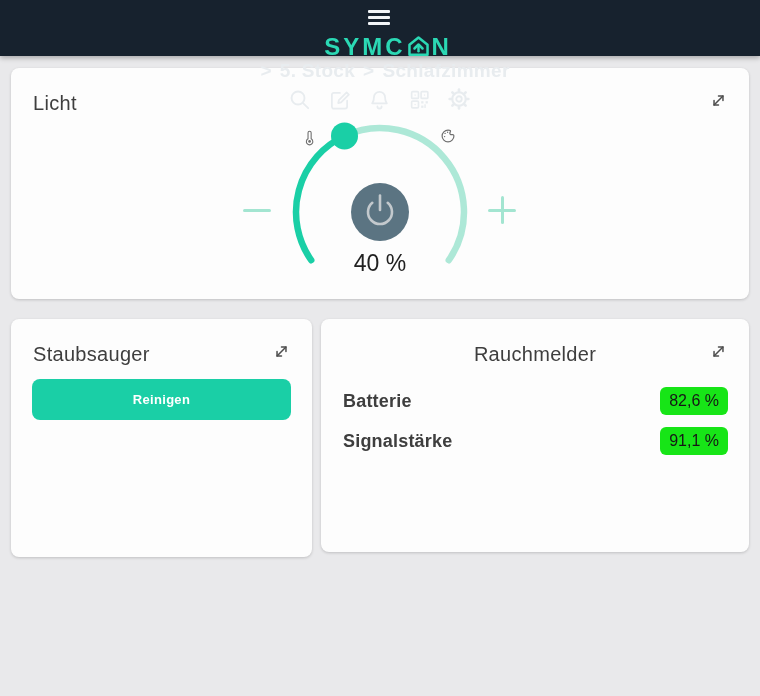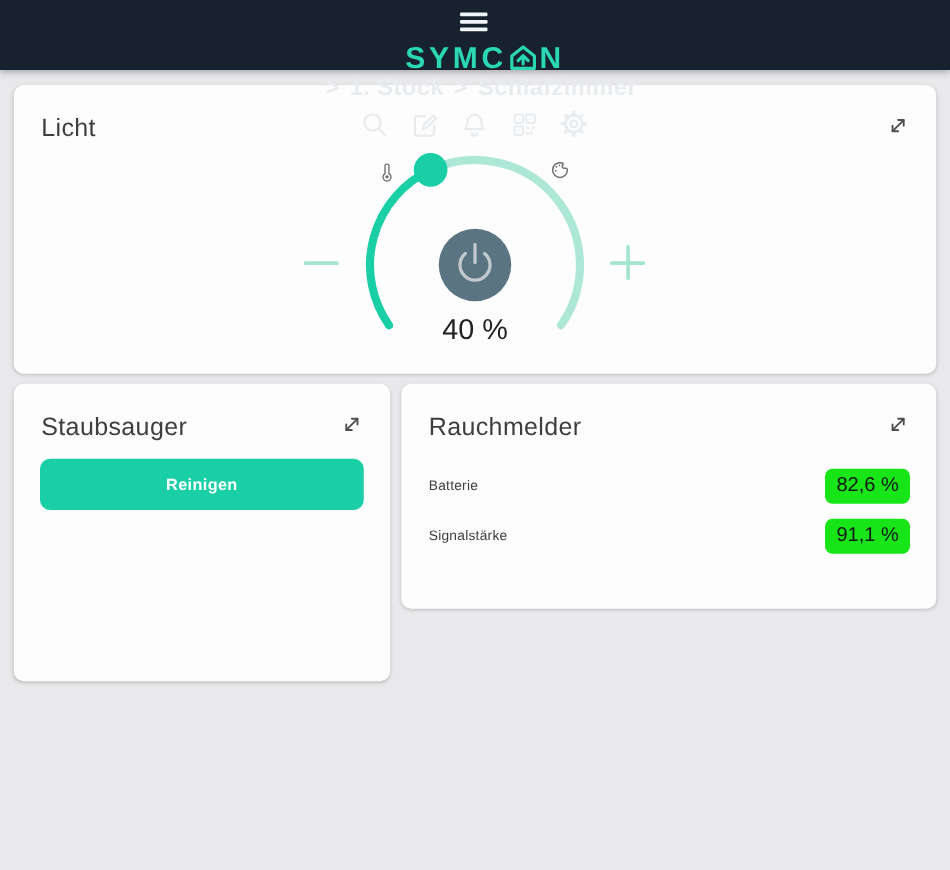--- a/index.html
+++ b/index.html
@@ -32,23 +32,23 @@
   
   .main{padding:12px 11px 0;}
   .card{background:var(--card-bg);border-radius:8px;box-shadow:0 1px 3px rgba(0,0,0,.18);
         position:relative;}
   .card-title{font-size:20px;font-weight:500;letter-spacing:.3px;color:var(--text-primary);
               padding:20px 22px 0;line-height:30px;}
   .expand-btn{position:absolute;top:21px;right:20px;background:none;border:none;cursor:pointer;
               width:22px;height:22px;display:flex;align-items:center;justify-content:center;color:#4d4d4d;}
 
   .card-licht{height:231px;margin-bottom:8px;}
-  .card-row{display:flex;gap:9px;margin-top:8px;}
+  .card-row{display:flex;gap:9px;margin-top:20px;}
   .card-staubsauger{width:301px;height:238px;display:flex;flex-direction:column;}
-  .card-rauchmelder{flex:1;height:180px;}
+  .card-rauchmelder{flex:1;height:233px;text-align:center;}
 
   
   .dial-wrap{position:relative;width:200px;height:155px;margin:2px auto 0;}
   .dial-svg{display:block;}
   .dial-mini-icon{position:absolute;color:#6f6f6f;}
   .mini-temp{left:24px;top:10px;}
   .mini-palette{left:160px;top:8px;}
   .step-btn{position:absolute;width:30px;height:30px;background:none;border:none;cursor:pointer;
             display:flex;align-items:center;justify-content:center;}
   .step-minus{left:-38px;top:75px;}
@@ -62,21 +62,21 @@
 
   
   .vac-status{margin-top:60px;text-align:center;font-size:18px;font-weight:500;color:#202020;line-height:26px;}
   .vac-btn{margin:10px 21px 0;height:41px;border:none;border-radius:8px;background:var(--accent);
            color:#ffffff;font-family:"Liberation Sans",sans-serif;font-size:13px;font-weight:700;
            letter-spacing:.3px;cursor:pointer;}
 
   
   .rm-rows{margin-top:12px;padding:0 21px 0 22px;}
   .rm-row{height:40px;display:flex;align-items:center;justify-content:space-between;}
-  .rm-label{font-size:11px;color:var(--text-primary);letter-spacing:.2px;}
+  .rm-label{font-size:18px;color:var(--text-primary);letter-spacing:.2px;font-weight:bold;}
   .rm-value{font-size:16px;color:var(--text-primary);}
   .badge{background:var(--badge-green);color:#161616;font-size:16px;padding:5px 9px;border-radius:6px;}
 </style>
 </head>
 <body>
 
 <header class="topbar">
   <button class="icon-btn">
     <span class="hamburger">
         <span></span>
@@ -92,21 +92,21 @@
         <path d="M13 3.2 L3.6 10.8 V21 H22.4 V10.8 Z"></path>
         <path d="M8.8 14.6 L13 10.4 l4.2 4.2"></path>
         <line x1="13" y1="11.2" x2="13" y2="17.4"></line>
       </svg>
     </span>
     <span class="logo-text">N</span>
   </div>
 
   <nav class="breadcrumb">
     <span class="crumb-sep">&gt;</span>
-    <span class="crumb">1. Stock</span>
+    <span class="crumb">5. Stock</span>
     <span class="crumb-sep">&gt;</span>
     <span class="crumb">Schlafzimmer</span>
   </nav>
 
   <div class="topbar-spacer"></div>
 
   <div class="topbar-icons">
     <button class="icon-btn">
       <svg width="23" height="23" viewBox="0 0 22 22" fill="none" stroke="currentColor" stroke-width="1.8" stroke-linecap="round">
         <circle cx="9.6" cy="9.6" r="6.2"></circle>

